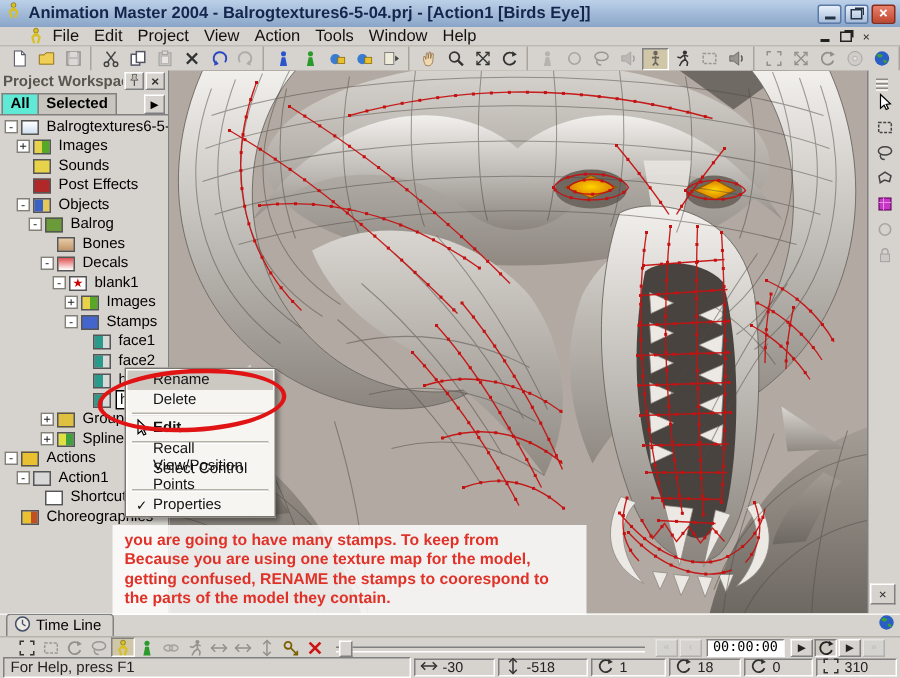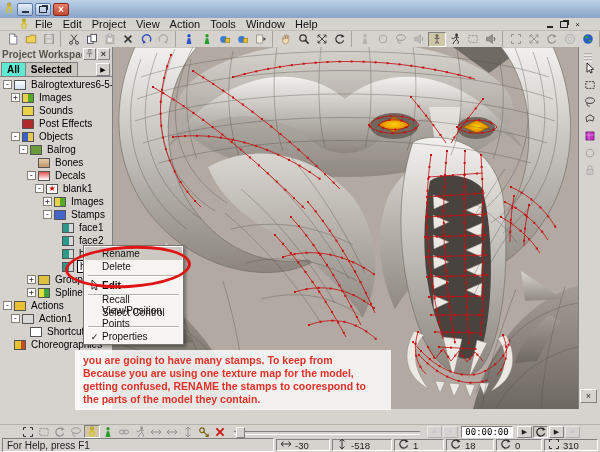--- a/index.html
+++ b/index.html
@@ -85,21 +85,21 @@
 
   .annotation{position:absolute;left:75px;top:350px;width:300px;background:rgba(255,255,255,.84);padding:4px 8px;z-index:5;}
   .annotation div{font-size:10.5px;font-weight:bold;color:#e03228;line-height:13px;white-space:nowrap;}
 
   
   .tl-row{position:absolute;left:0;top:409px;width:600px;height:15px;background:#d6d3ce;border-top:1px solid #f6f5f1;box-sizing:border-box;display:flex;align-items:flex-end;}
   .tl-tab{display:flex;align-items:center;gap:3px;margin-left:4px;height:14px;padding:0 7px 0 4px;font-size:10px;border:1px solid #808080;border-bottom:none;border-radius:3px 3px 0 0;background:#d6d3ce;}
   .tl-globe{margin-left:auto;margin-right:3px;margin-bottom:-2px;}
 
   
-  .bt-row{position:absolute;left:0;top:424px;width:600px;height:14px;display:flex;align-items:center;padding:0 20px;box-sizing:border-box;border-top:1px solid #b5b2aa;}
+  .bt-row{position:absolute;left:0;top:424px;width:600px;height:14px;display:flex;align-items:center;padding:0 10px;box-sizing:border-box;border-top:1px solid #b5b2aa;}
   .bb-btn{width:16px;height:13px;display:flex;align-items:center;justify-content:center;flex:none;box-sizing:border-box;border:1px solid transparent;}
   .bb-btn.pressed{border:1px solid;border-color:#808080 #fff #fff #808080;background:#cfc7a8;}
   .bb-slider{flex:1;height:13px;position:relative;margin:0 6px;}
   .bb-track{position:absolute;left:0;right:0;top:6px;height:2px;border-top:1px solid #808080;border-bottom:1px solid #fff;}
   .bb-handle{position:absolute;left:2px;top:2px;width:7px;height:9px;background:#d6d3ce;border:1px solid;border-color:#fff #808080 #808080 #fff;}
   .tp-btn{width:15px;height:12px;display:flex;align-items:center;justify-content:center;font-size:7px;color:#222;flex:none;background:#d6d3ce;border:1px solid;border-color:#fff #808080 #808080 #fff;margin-left:1px;box-sizing:border-box;}
   .tp-btn.pressed{border-color:#808080 #fff #fff #808080;background:#ccc9c2;}
   .tp-btn.disabled{color:#999;}
   .timecode{width:52px;height:12px;background:#fff;border:1px solid;border-color:#808080 #fff #fff #808080;font-family:"DejaVu Sans Mono",monospace;font-size:9px;display:flex;align-items:center;justify-content:center;margin:0 3px;box-sizing:border-box;}
 
@@ -112,20 +112,21 @@
 </head>
 <body>
 
 <div class="app">
 
   <div class="titlebar">
     <span id="app-icon"><svg viewBox="0 0 12 12" width="12" height="12">
           <circle cx="6" cy="2.4" r="1.6" fill="#d8c020" stroke="#6a5a00" stroke-width=".4"></circle>
           <path d="M6,4.2 L3.6,6.8 L4.8,10.8 M6,4.2 L8.4,6.8 L7.2,10.8 M4,5.6 L8,5.6" fill="none" stroke="#d8c020" stroke-width="1.5"></path>
         </svg></span>
+    <span class="title">Animation Master 2004 - Balrogtextures6-5-04.prj - [Action1 [Birds Eye]]</span>
     <span class="winbtn">
         <span class="minbar"></span>
       </span>
     <span class="winbtn">
         <span class="restsq"></span>
       </span>
     <span class="winbtn close">×</span>
   </div>
 
   <div class="menubar">
@@ -1082,20 +1083,33 @@
     </div>
   <div class="red-ellipse"></div>
 
   <div class="annotation" id="annotation">
       <div>you are going to have many stamps. To keep from</div>
       <div>Because you are using one texture map for the model,</div>
       <div>getting confused, RENAME the stamps to coorespond to</div>
       <div>the parts of the model they contain.</div>
     </div>
 
+  <div class="tl-row">
+    <div class="tl-tab">
+      <span id="clock-icon"><svg viewBox="0 0 12 12" width="12" height="12">
+            <circle cx="6" cy="6" r="4.6" fill="#ece9e2" stroke="#44506a" stroke-width="1"></circle>
+            <path d="M6,6 V3.2 M6,6 L8,7.2" stroke="#44506a" stroke-width=".9"></path>
+          </svg></span>
+      <span>Time Line</span>
+    </div>
+    <span class="tl-globe" id="tl-globe"><svg viewBox="0 0 12 12" width="12" height="12">
+          <circle cx="6" cy="6" r="4.8" fill="#2a5ec4"></circle>
+          <path d="M2.4,4 C3.6,2.6 5.6,2.8 6.6,4.2 C5.6,5.8 3.4,5.8 2.4,4 Z M6.8,7 C8.4,6.4 9.6,7.2 9.2,8.8 C8,9.6 6.8,8.6 6.8,7 Z" fill="#3aa03a"></path>
+        </svg></span>
+  </div>
 
   <div class="bt-row">
     <span id="bb-icons" style="display:flex;align-items:center;">
         <div class="bb-btn">
           <svg viewBox="0 0 12 12" width="12" height="12">
             <path d="M1.5,4 V1.5 H4 M8,1.5 H10.5 V4 M10.5,8 V10.5 H8 M4,10.5 H1.5 V8" fill="none" stroke="#333" stroke-width="1"></path>
           </svg>
         </div>
         <div class="bb-btn disabled">
           <svg viewBox="0 0 12 12" width="12" height="12">

